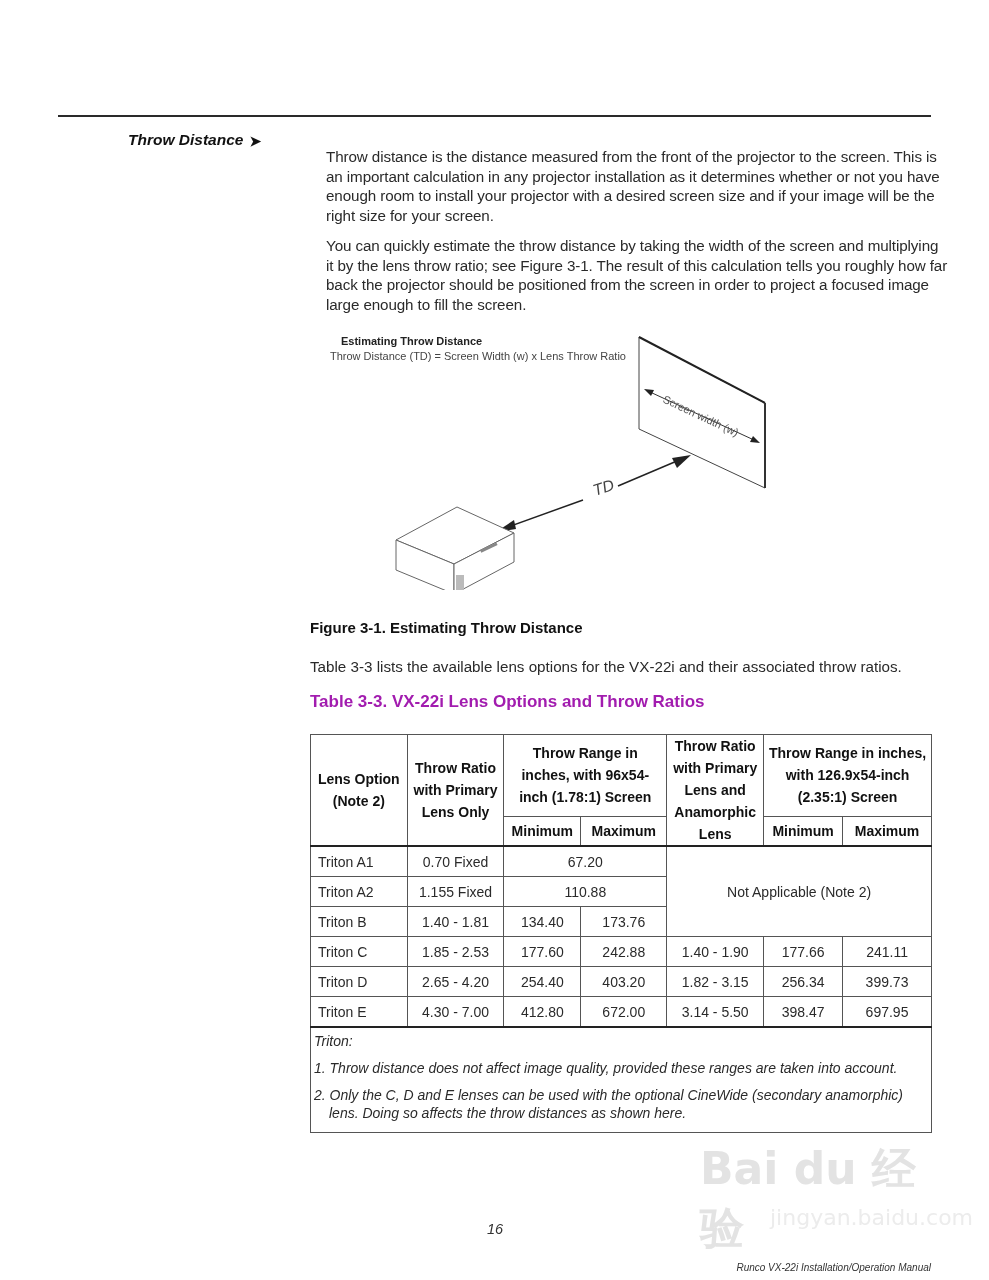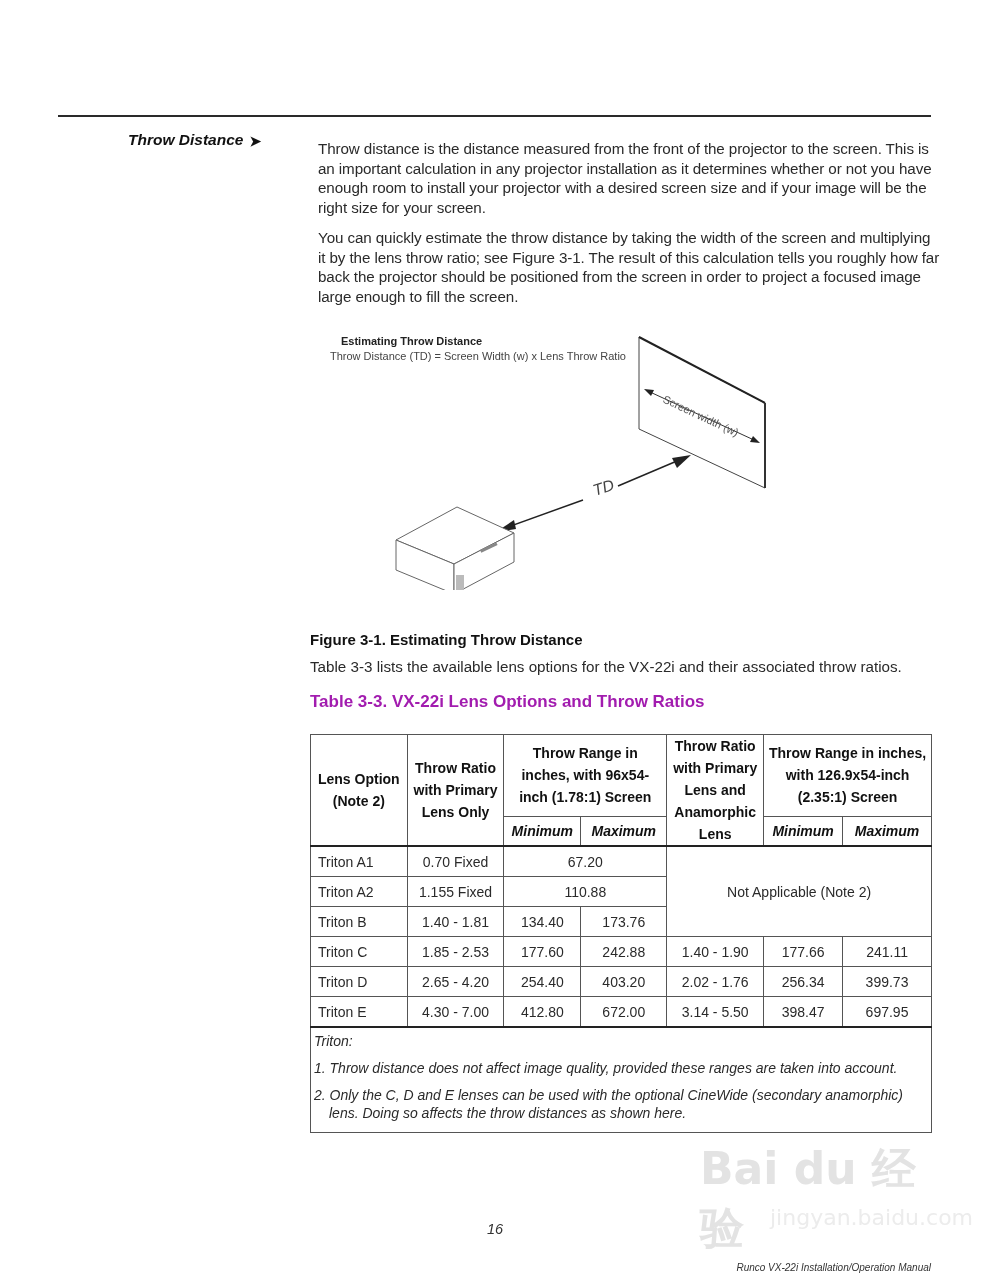--- a/index.html
+++ b/index.html
@@ -11,40 +11,40 @@
       position: absolute; left: 58px; top: 115px; width: 873px; height: 2px;
       background: #2a2a2a;
     }
     .side-heading {
       position: absolute; left: 128px; top: 131px;
       font-weight: bold; font-style: italic; font-size: 15.5px; color: #111;
     }
     .side-heading .arrow { font-style: normal; font-size: 14px; margin-left: 6px; display: inline-block; transform: translateY(1px); }
     .body-col { position: absolute; left: 310px; width: 622px; }
     .para {
-      font-size: 15.2px; line-height: 19.6px; color: #2a2a2a; margin: 8px;
+      font-size: 15.2px; line-height: 19.6px; color: #2a2a2a; margin: 16px;
       letter-spacing: -0.1px;
     }
     #para1 { top: 131px; }
     #para2 { top: 220px; }
     .figure { position: absolute; left: 310px; top: 330px; width: 470px; height: 260px; }
     .fig-title { position: absolute; left: 3px; top: 5px; font-size: 11px; font-weight: bold; color: #222; padding-left: 28px; }
     .fig-formula { position: absolute; left: 20px; top: 20px; font-size: 11px; color: #444; white-space: nowrap; }
     .figure svg { position: absolute; left: 0; top: 0; }
-    .fig-caption { position: absolute; left: 310px; top: 619px; font-size: 15px; font-weight: bold; color: #111; margin-top: 12px; }
+    .fig-caption { position: absolute; left: 310px; top: 619px; font-size: 15px; font-weight: bold; color: #111; }
     .intro-line { position: absolute; left: 310px; top: 658px; font-size: 15.2px; color: #2a2a2a; white-space: nowrap; }
     .table-title { position: absolute; left: 310px; top: 692px; font-size: 17px; font-weight: bold; color: #a21caf; }
     table.lens {
       position: absolute; left: 310px; top: 734px; width: 622px;
       border-collapse: collapse; font-size: 14px; color: #2a2a2a;
     }
     table.lens td, table.lens th { border: 1px solid #555; padding: 0 4px; text-align: center; }
     table.lens th { font-weight: bold; color: #111; line-height: 22px; }
     table.lens thead tr.h1 th { height: 80px; }
-    table.lens thead tr.h2 th { height: 28px; font-style: italic; }
+    table.lens thead tr.h2 th { height: 28px; }
     table.lens thead { border-bottom: 2px solid #222; }
     table.lens tbody td { height: 29px; }
     table.lens tbody td.name { text-align: left; padding-left: 7px; }
     table.lens tbody { border-bottom: 2px solid #222; }
     table.lens tfoot td { text-align: left; font-style: italic; font-size: 14px; padding: 4px 4px 10px 3px; line-height: 18px; border-top: 2px solid #222; }
     .note-line { margin: 0 0 9px 0; }
     .note-line.wrap { padding-left: 15px; text-indent: -15px; margin-bottom: 0; }
     .footer-page { position: absolute; left: 487px; top: 1221px; font-size: 14.5px; font-style: italic; color: #333; }
     .footer-title { position: absolute; right: 58px; top: 1262px; font-size: 10px; font-style: italic; color: #333; }
     .watermark {
@@ -153,21 +153,21 @@
       <td>242.88</td>
       <td>1.40 - 1.90</td>
       <td>177.66</td>
       <td>241.11</td>
     </tr>
     <tr>
       <td class="name">Triton D</td>
       <td>2.65 - 4.20</td>
       <td>254.40</td>
       <td>403.20</td>
-      <td>2.02 - 1.76</td>
+      <td>1.82 - 3.15</td>
       <td>256.34</td>
       <td>399.73</td>
     </tr>
     <tr>
       <td class="name">Triton E</td>
       <td>4.30 - 7.00</td>
       <td>412.80</td>
       <td>672.00</td>
       <td>3.14 - 5.50</td>
       <td>398.47</td>

